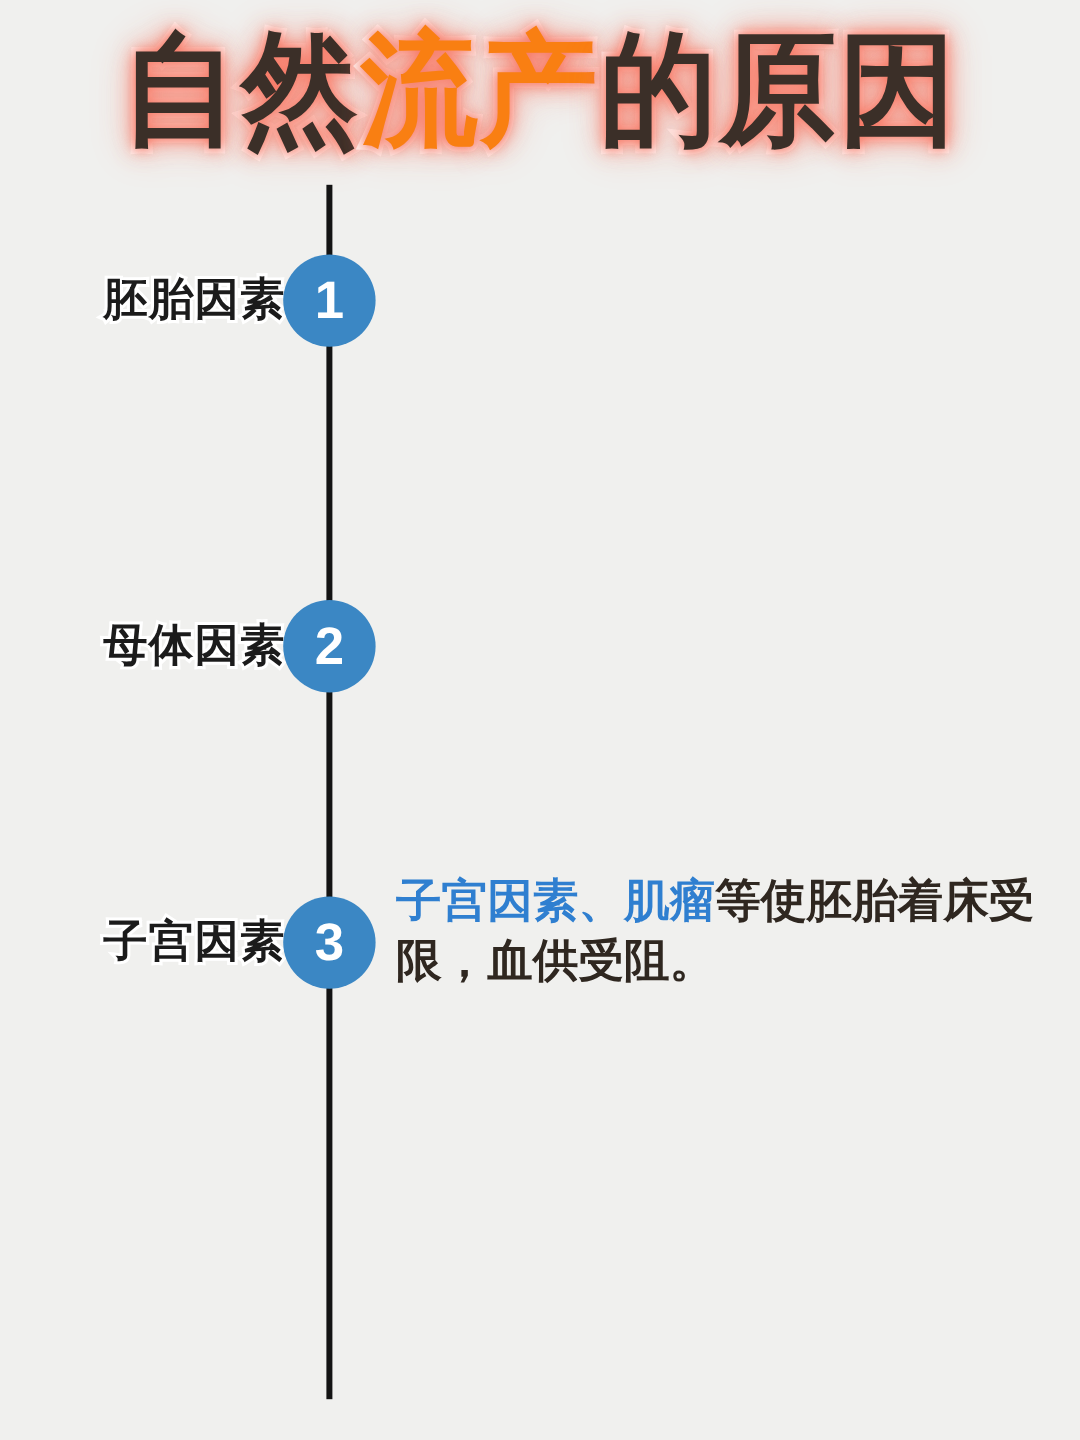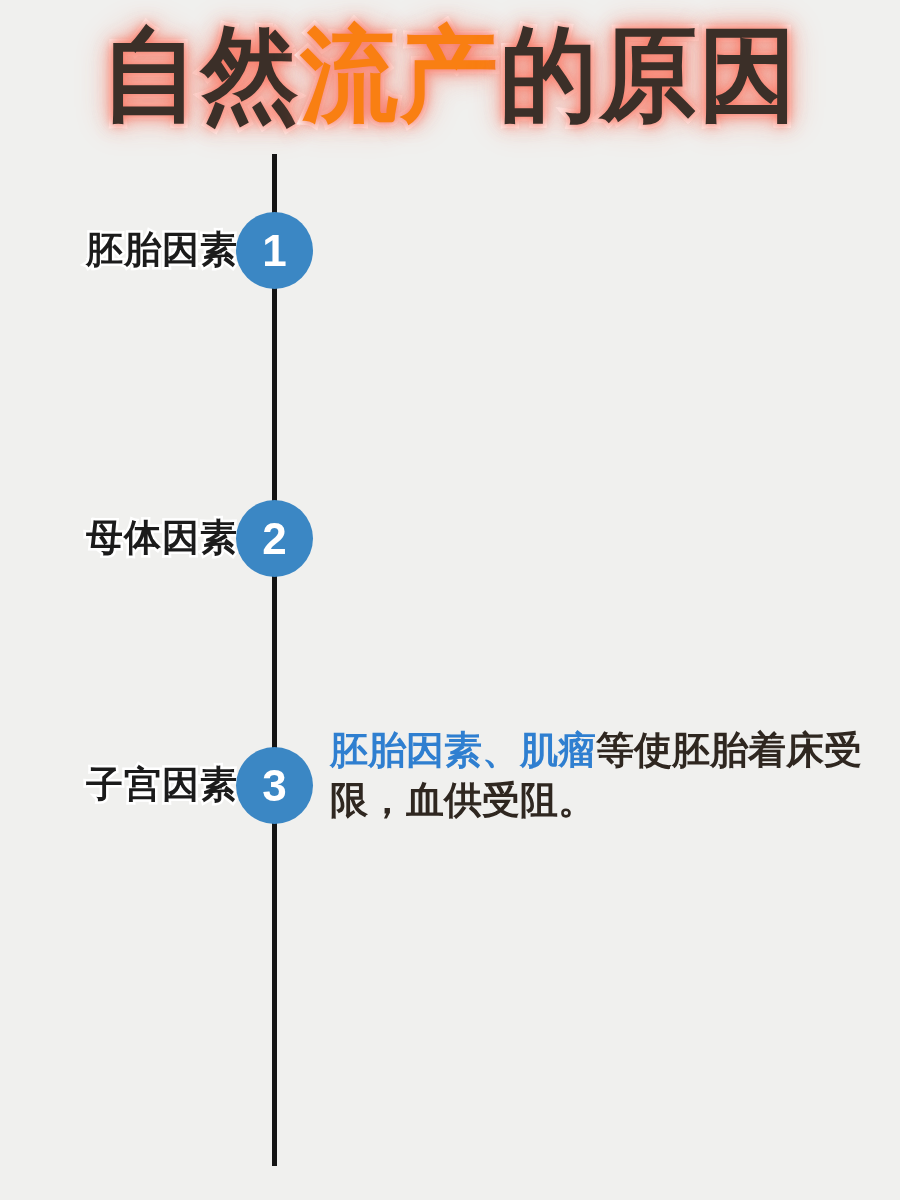--- a/index.html
+++ b/index.html
@@ -150,17 +150,17 @@
   </div>
 
   <div class="row row-2">
     <div class="row-label">母体因素</div>
     <div class="row-badge">2</div>
   </div>
 
   <div class="row row-3">
     <div class="row-label">子宫因素</div>
     <div class="row-badge">3</div>
-    <div class="row-text"><span class="hi">胚胎因素、肌瘤</span><span class="rest">等使胚胎着床受限，血供受阻。</span></div>
+    <div class="row-text"><span class="hi">子宫因素、肌瘤</span><span class="rest">等使胚胎着床受限，血供受阻。</span></div>
   </div>
 
 
 </div>
 
 </body></html>

